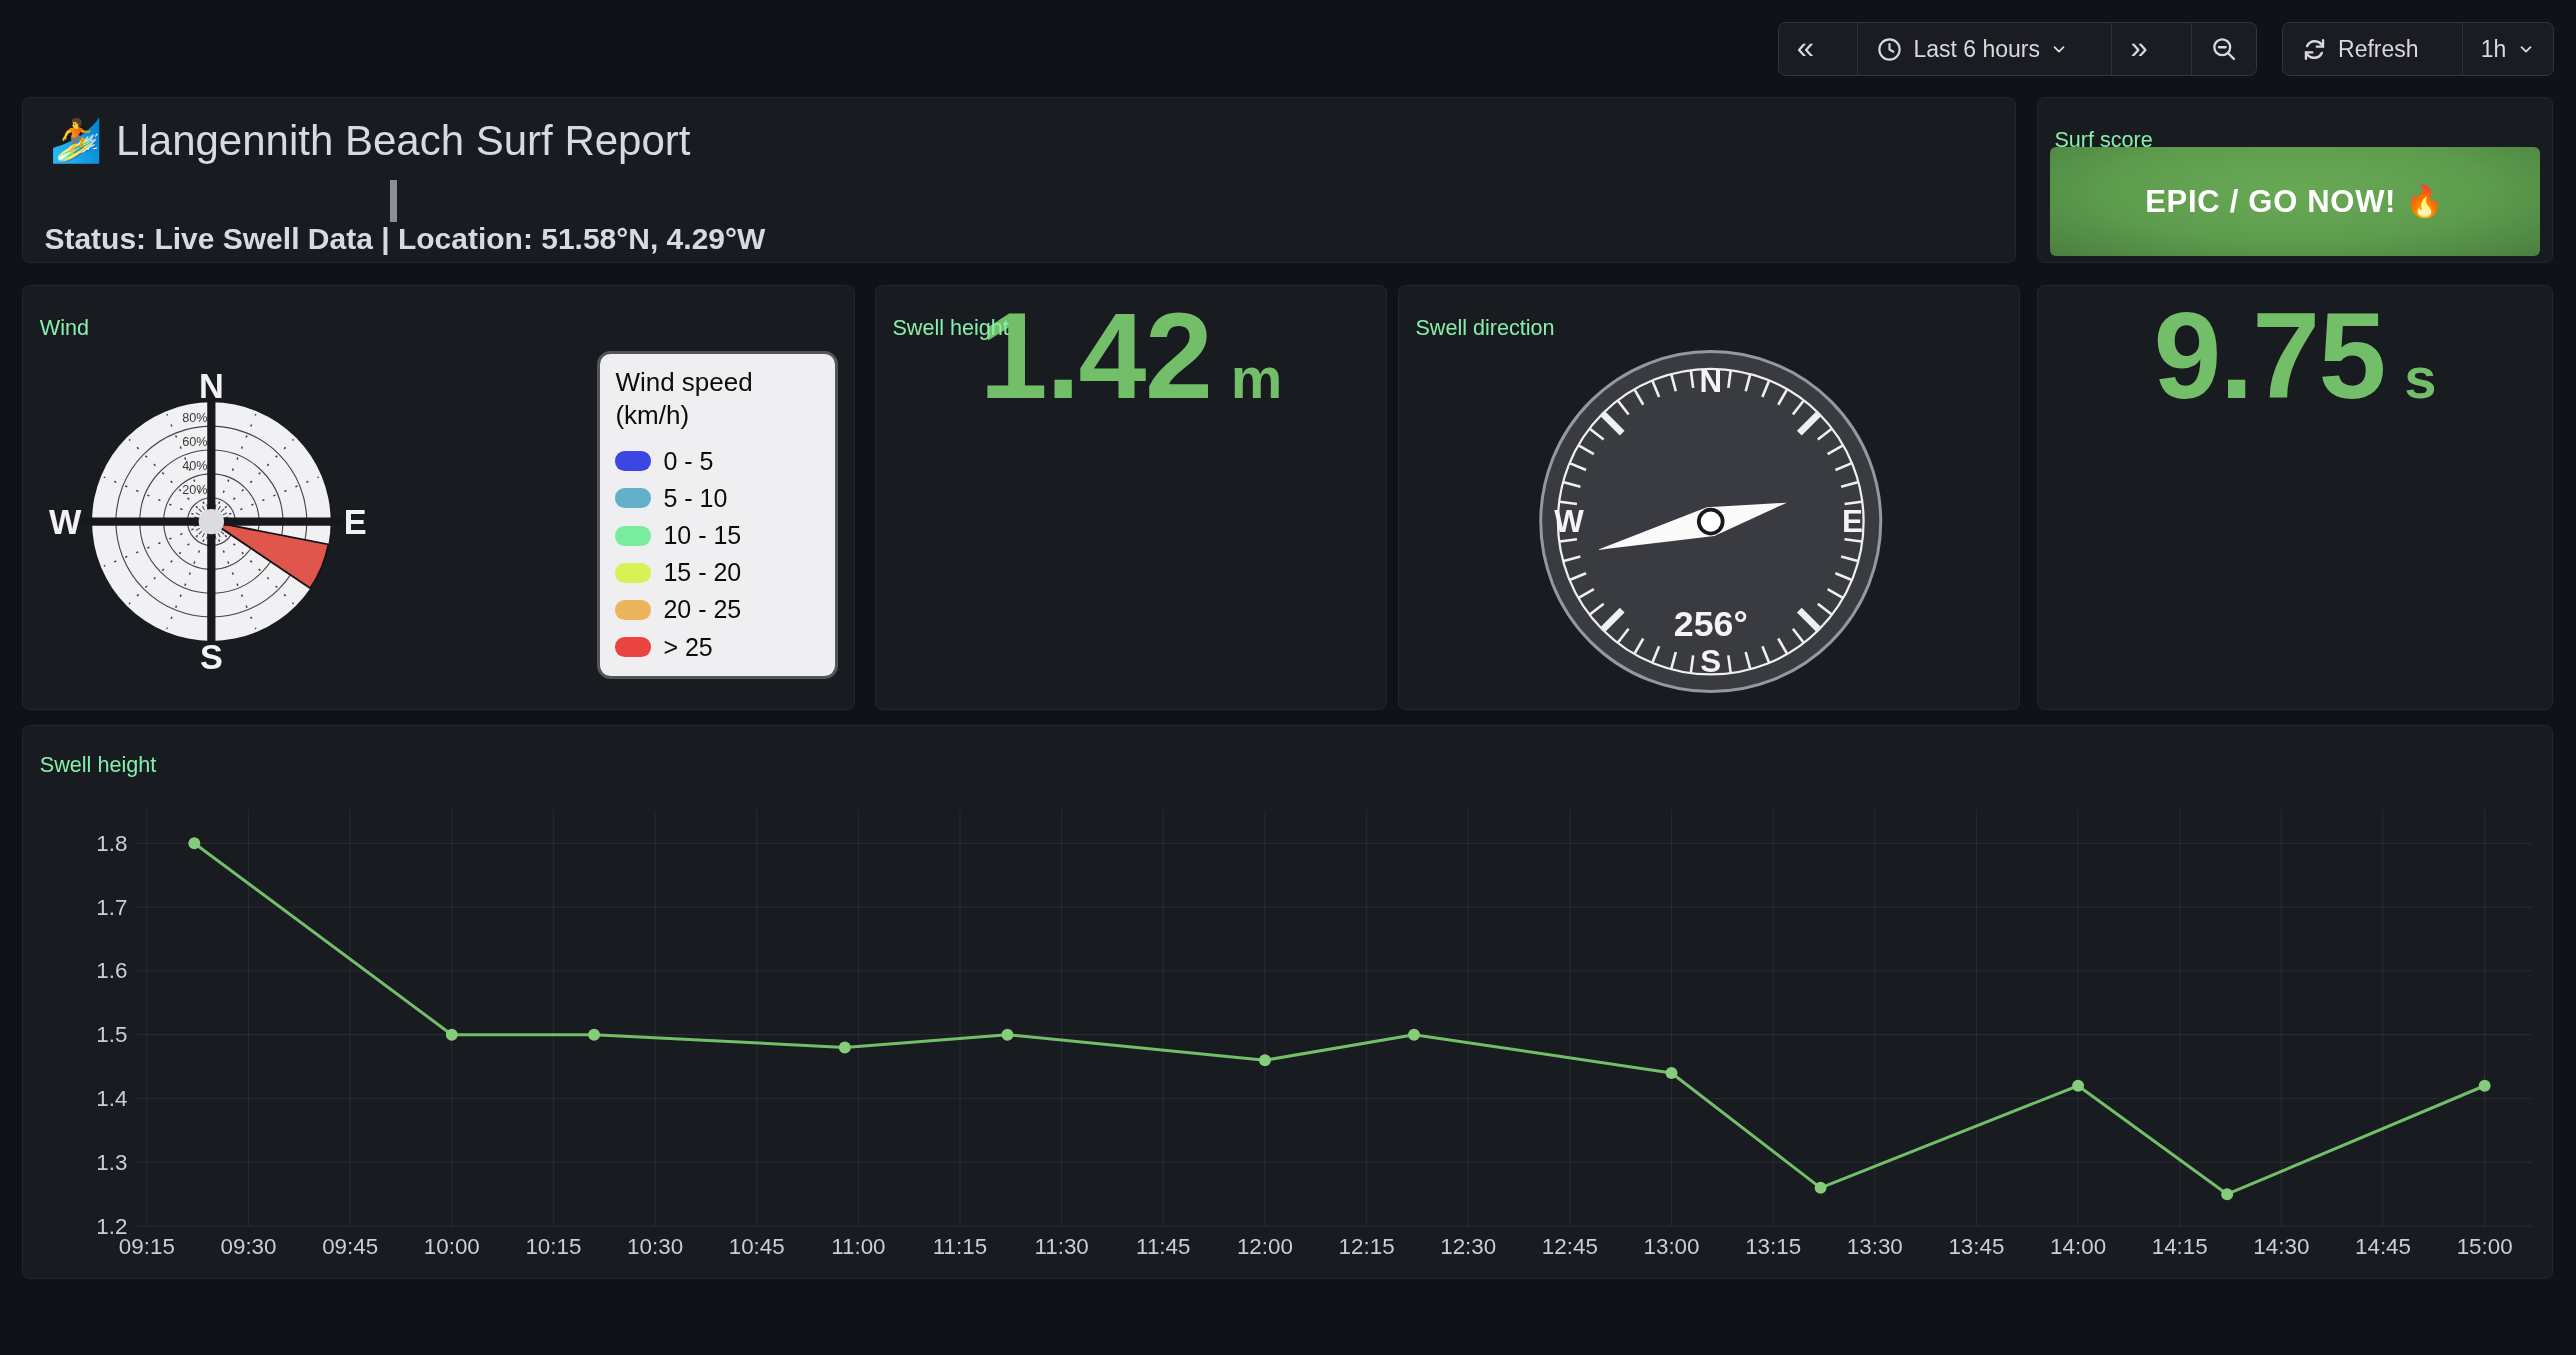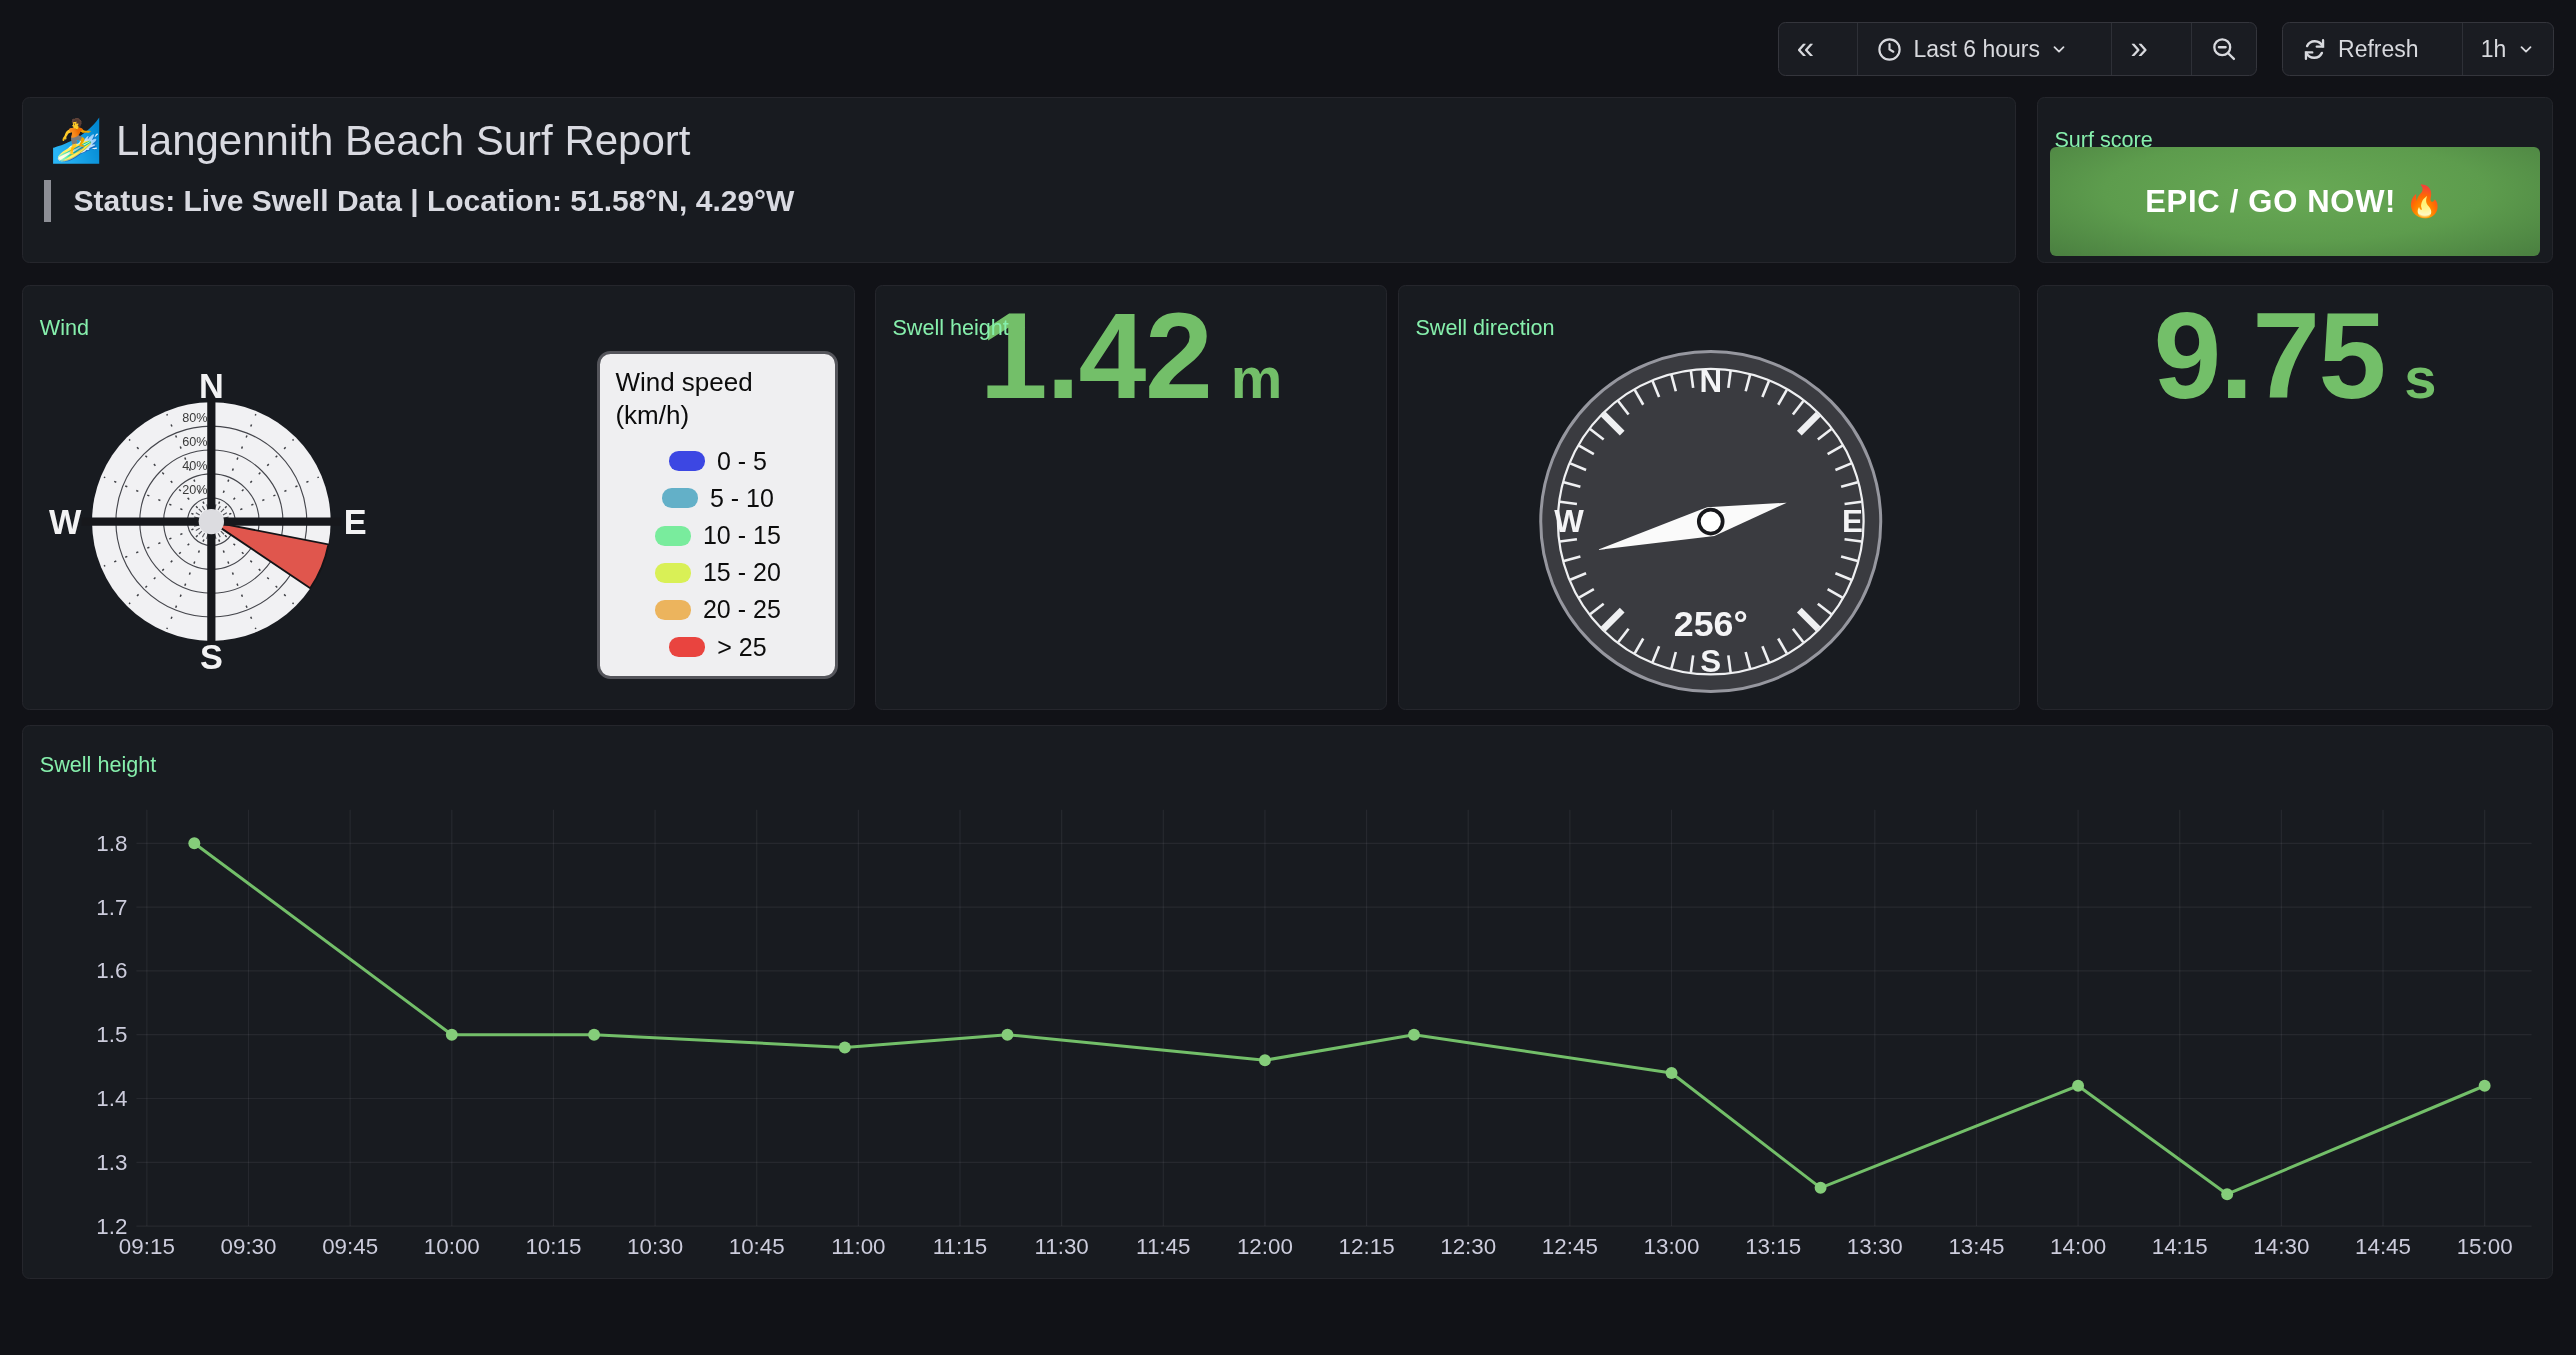--- a/index.html
+++ b/index.html
@@ -44,21 +44,21 @@
   .glyph-chevrons { font-size: 31px; font-weight: 400; line-height: 1; padding-bottom: 4.5px; color: #d8d9de; }
   .icon-svg { display: block; }
   
   .page-title-row {
     position: absolute; left: 27px; top: 18px;
     display: flex; align-items: center; gap: 13.4px;
     font-size: 42px; font-weight: 500; color: #d9dae1;
   }
   .blockquote-row {
     position: absolute; left: 21px; top: 82px;
-    display: flex; align-items: center;
+    display: flex; align-items: center; flex-direction: column;
   }
   .quote-bar { width: 6.7px; height: 42px; background: #8d8f96; margin-right: 22.4px; }
   .subtitle-text { font-size: 30px; font-weight: 700; color: #d9dae1; }
   
   .score-box {
     position: absolute; left: 12px; right: 12px; top: 49px; bottom: 6px;
     border-radius: 6px;
     background: radial-gradient(ellipse at 50% 40%, #68a955 0%, #5d9c4d 55%, #4a7f40 100%);
     display: flex; align-items: center; justify-content: center;
   }
@@ -75,21 +75,21 @@
   .wind-legend {
     position: absolute; left: 574px; top: 65px; width: 241px; height: 328px;
     background: #efeff1;
     border: 3px solid #54555b;
     border-radius: 13.4px;
     padding: 12px 15px;
     display: flex; flex-direction: column;
     z-index: 4;
   }
   .legend-title { font-size: 26px; font-weight: 400; color: #0c0c0c; line-height: 1.25; margin-bottom: 7.5px; }
-  .legend-row { display: flex; align-items: center; gap: 12px; margin-top: 8.2px; justify-content: center; }
+  .legend-row { display: flex; align-items: center; gap: 12px; margin-top: 8.2px; }
   .legend-swatch { width: 36px; height: 20px; border-radius: 9.7px; flex: 0 0 auto; }
   .legend-label { font-size: 25px; color: #0c0c0c; }
   .fill-svg { position: absolute; inset: 0; }
   .chart-title-pad { padding-top: 7.5px; }
 </style>
 </head>
 <body>
 
 <div class="toolbar">
   <div class="btn-group">

